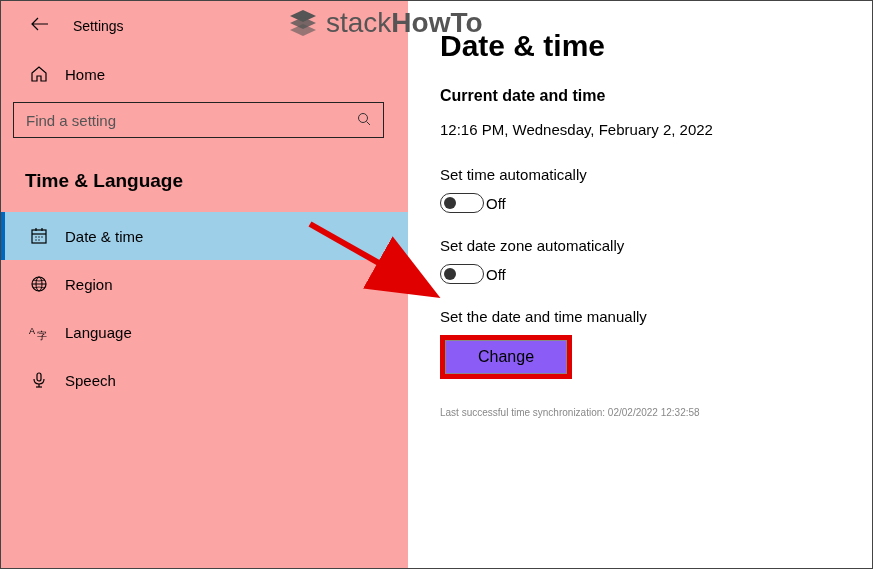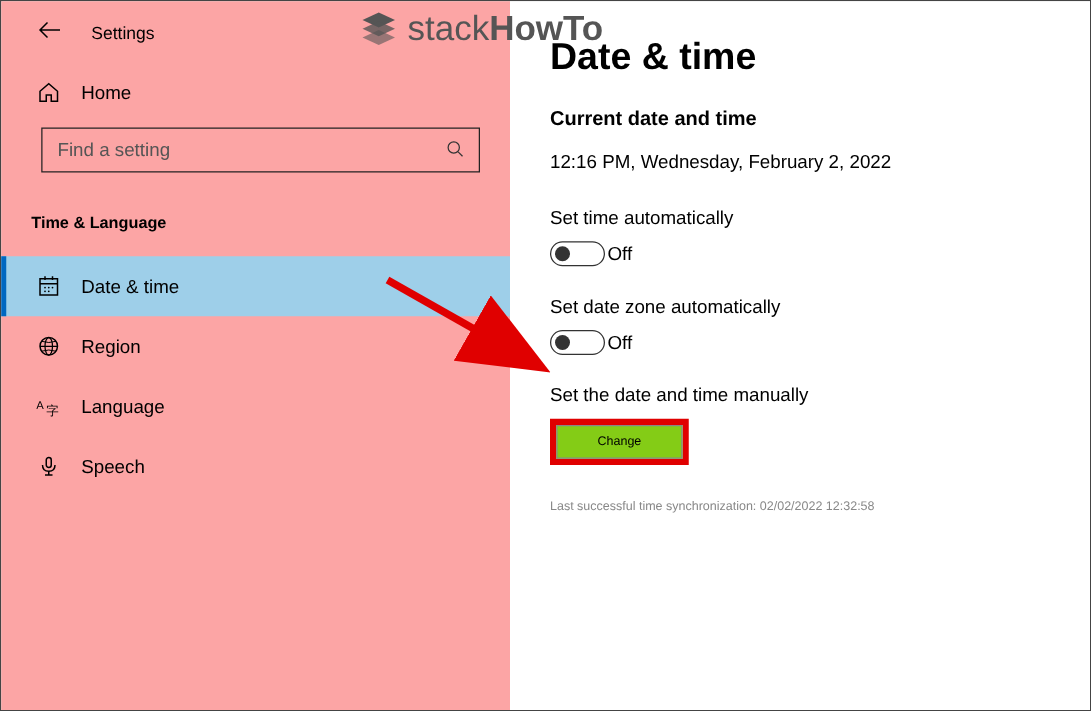--- a/index.html
+++ b/index.html
@@ -7,43 +7,43 @@
     .container { display: flex; width: 100%; height: 100%; border: 1px solid #444; }
     
     .sidebar { width: 407px; background: #fca5a5; height: 100%; padding-top: 6px; position: relative; }
     .header-row { display: flex; align-items: center; gap: 24px; padding: 8px 18px 18px 30px; }
     .back-arrow { font-size: 18px; cursor: pointer; }
     .settings-title { font-size: 14px; }
     
     .home-row { display: flex; align-items: center; gap: 16px; padding: 10px 40px 18px 28px; cursor: pointer; }
     .home-label { font-size: 15px; }
     
-    .search-box { margin: 0 24px 24px 32px; border: 1px solid #222; height: 36px; display: flex; align-items: center; padding: 0 12px; justify-content: space-between; cursor: text; }
+    .search-box { margin: 0 24px 24px 12px; border: 1px solid #222; height: 36px; display: flex; align-items: center; padding: 0 12px; justify-content: space-between; cursor: text; }
     .search-placeholder { color: #555; font-size: 15px; }
     .search-icon { font-size: 14px; color: #333; }
     
-    .category-title { font-size: 13px; font-weight: 600; padding: 8px 24px 20px 24px; }
+    .category-title { font-size: 19px; font-weight: 600; padding: 8px 24px 20px 24px; }
     
     .nav-item { display: flex; align-items: center; gap: 16px; padding: 14px 28px; cursor: pointer; font-size: 15px; position: relative; }
     .nav-item.active { background: #9ecfe9; }
     .nav-item.active::before { content: ""; position: absolute; left: 0; top: 0; bottom: 0; width: 4px; background: #0067c0; }
     .nav-icon { width: 20px; height: 20px; display: flex; align-items: center; justify-content: center; }
     
     .main { flex: 1; background: #fff; padding: 28px 0 0 32px; overflow: hidden; position: relative; }
     .page-title { font-size: 30px; font-weight: 600; margin-bottom: 24px; }
     .section-title { font-size: 16px; margin-bottom: 16px; }
     .datetime-value { font-size: 15px; margin-bottom: 28px; }
     .setting-label { font-size: 15px; margin-bottom: 10px; }
     .toggle-row { display: flex; align-items: center; gap: 2px; margin-bottom: 24px; }
     .toggle { width: 44px; height: 20px; border: 1px solid #333; border-radius: 10px; position: relative; cursor: pointer; }
     .toggle-knob { width: 12px; height: 12px; background: #333; border-radius: 50%; position: absolute; top: 3px; left: 3px; }
     .toggle-label { font-size: 15px; }
     
     .change-button-wrap { border: 5px solid #e00000; display: inline-block; margin-bottom: 28px; }
-    .change-button { background: #84cc16; border: 1px solid #888; padding: 7px 32px; font-size: 10px; cursor: pointer; }
+    .change-button { background: #8b5cf6; border: 1px solid #888; padding: 7px 32px; font-size: 16px; cursor: pointer; }
     
     .sync-title { font-size: 15px; margin-bottom: 8px; }
     .sync-info { font-size: 10px; color: #888; }
     
     .watermark { position: absolute; top: 6px; left: 286px; display: flex; align-items: center; gap: 6px; z-index: 10; }
     .watermark-text { font-size: 28px; color: #555; font-weight: 300; }
     .watermark-text b { font-weight: 600; }
     .layers { width: 34px; height: 34px; }
     
     .arrow-annotation { position: absolute; top: 214px; left: 300px; z-index: 20; pointer-events: none; }

